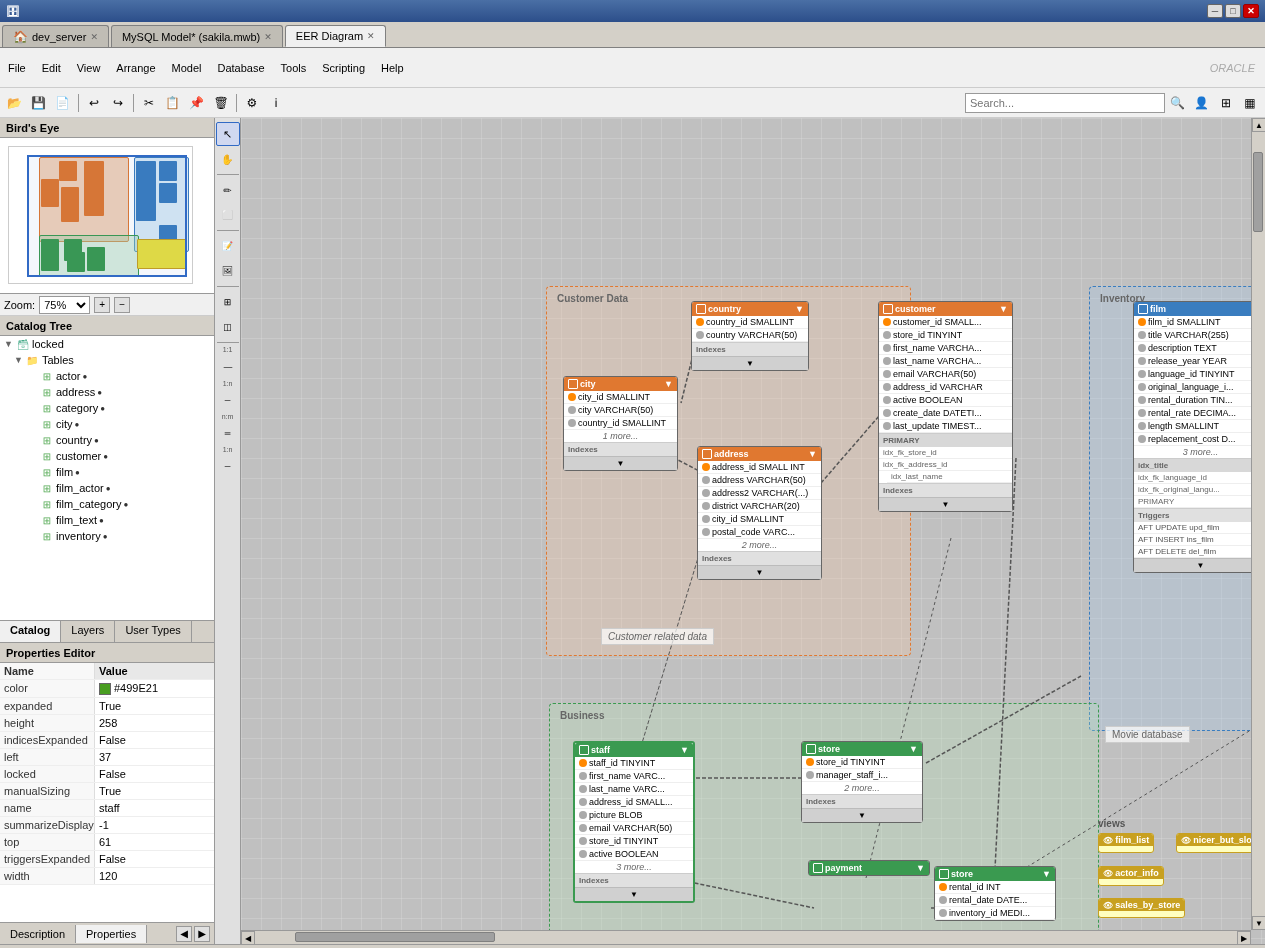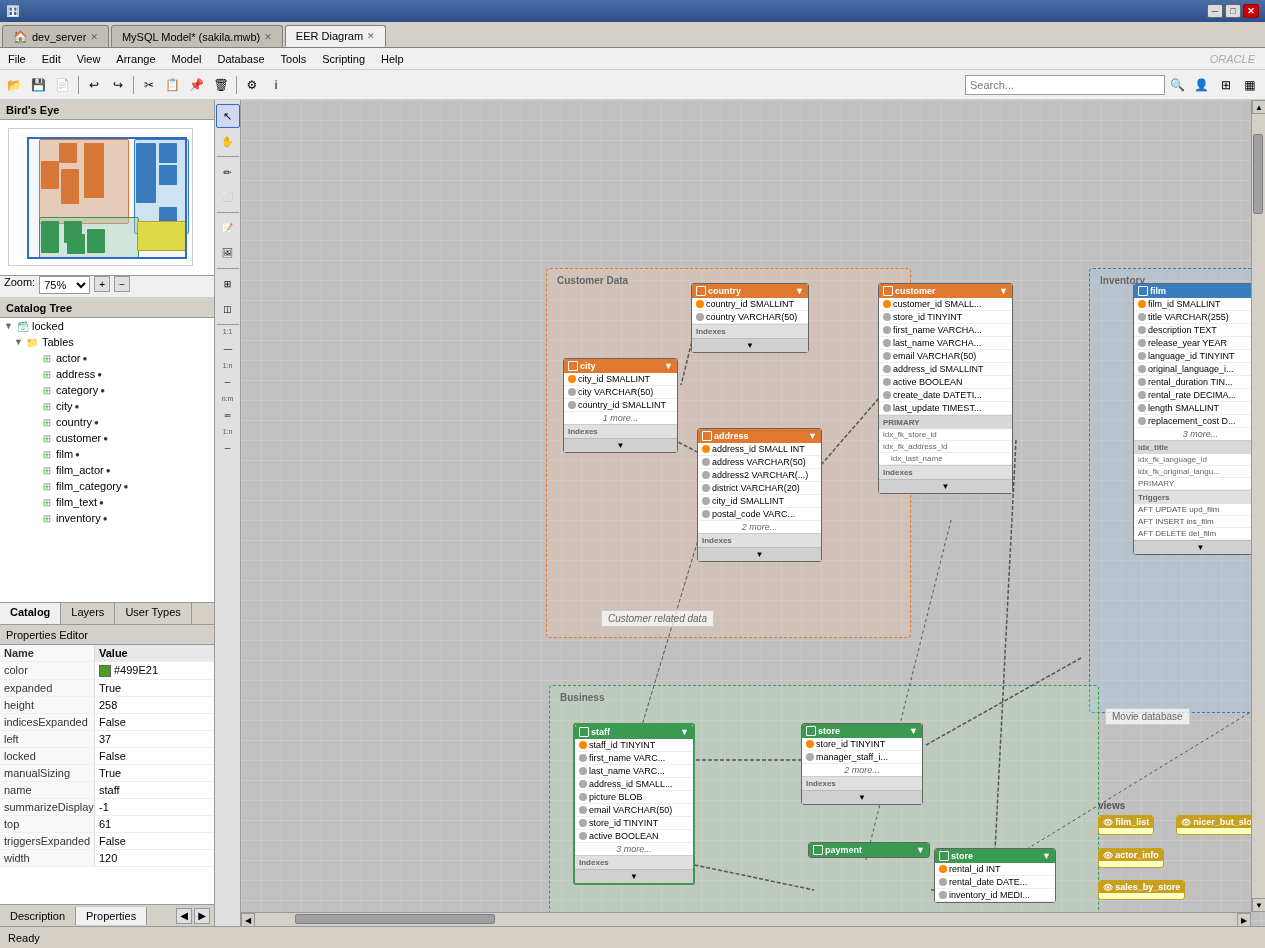--- a/index.html
+++ b/index.html
@@ -13,42 +13,42 @@
     #title-bar .win-btn.close { background: #cc0000; color: white; border-color: #990000; }
 
     
     #tab-bar { height: 26px; background: #d4d0c8; display: flex; align-items: flex-end; border-bottom: 1px solid #808080; }
     .tab { height: 22px; padding: 0 10px; display: flex; align-items: center; gap: 4px; border: 1px solid #808080; border-bottom: none; background: #c0bdb5; cursor: pointer; font-size: 11px; border-radius: 3px 3px 0 0; margin-left: 2px; }
     .tab.active { background: #f0f0f0; border-bottom: 1px solid #f0f0f0; z-index: 1; }
     .tab .tab-close { font-size: 9px; color: #666; cursor: pointer; }
     .tab .home-icon { color: #2266aa; font-size: 12px; }
 
     
-    #menu-bar { height: 22px; background: #f0f0f0; display: flex; align-items: center; border-bottom: 1px solid #ccc; }
+    #menu-bar { height: 40px; background: #f0f0f0; display: flex; align-items: center; border-bottom: 1px solid #ccc; }
     .menu-item { padding: 2px 8px; cursor: pointer; font-size: 11px; }
 
     
     #toolbar { height: 30px; background: #f0f0f0; display: flex; align-items: center; padding: 2px 4px; border-bottom: 1px solid #ccc; gap: 2px; }
     .tb-btn { width: 22px; height: 22px; border: 1px solid transparent; background: transparent; cursor: pointer; display: flex; align-items: center; justify-content: center; font-size: 12px; border-radius: 2px; }
     .tb-sep { width: 1px; height: 18px; background: #999; margin: 0 2px; }
     .tb-search { height: 20px; width: 200px; border: 1px solid #999; padding: 0 4px; font-size: 11px; margin-left: auto; }
 
     
     #main { display: flex; height: calc(948px - 22px - 26px - 22px - 30px - 22px); }
 
     
     #left-panel { width: 215px; background: #f0f0f0; border-right: 1px solid #999; display: flex; flex-direction: column; }
 
     
     #birds-eye { border-bottom: 1px solid #999; }
     #birds-eye-header { height: 20px; background: #d4d0c8; border-bottom: 1px solid #999; display: flex; align-items: center; padding: 0 6px; font-size: 11px; font-weight: bold; }
     #birds-eye-canvas { height: 155px; background: white; position: relative; overflow: hidden; }
 
     
-    #zoom-bar { height: 22px; background: #f0f0f0; border-bottom: 1px solid #ccc; display: flex; padding: 0 4px; gap: 4px; font-size: 11px; }
+    #zoom-bar { height: 22px; background: #f0f0f0; border-bottom: 1px solid #ccc; display: flex; align-items: center; padding: 0 4px; gap: 4px; font-size: 11px; }
     .zoom-select { height: 18px; font-size: 11px; border: 1px solid #999; background: white; }
     .zoom-btn { width: 16px; height: 16px; border: 1px solid #999; background: #e0e0e0; cursor: pointer; display: flex; align-items: center; justify-content: center; font-size: 10px; }
     .tool-btn { width: 24px; height: 24px; border: 1px solid transparent; background: transparent; cursor: pointer; display: flex; align-items: center; justify-content: center; font-size: 12px; border-radius: 2px; }
     .tool-btn.active { border-color: #316ac5; background: #d0d8f0; }
     .tool-sep { width: 22px; height: 1px; background: #999; margin: 2px 0; }
 
     
     #catalog-section { flex: 1; overflow: hidden; display: flex; flex-direction: column; }
     #catalog-header { height: 20px; background: #d4d0c8; border-bottom: 1px solid #999; display: flex; align-items: center; padding: 0 6px; font-size: 11px; font-weight: bold; }
     #catalog-tree { flex: 1; overflow-y: auto; background: white; font-size: 11px; }
@@ -57,21 +57,21 @@
     .tree-item .icon { width: 14px; height: 14px; display: inline-flex; align-items: center; justify-content: center; margin-right: 2px; font-size: 10px; }
     .tree-bullet { color: #333; font-size: 8px; margin-left: 2px; }
 
     
     #catalog-tabs { height: 22px; background: #d4d0c8; border-top: 1px solid #999; display: flex; }
     .cat-tab { padding: 3px 10px; font-size: 11px; cursor: pointer; border-right: 1px solid #999; }
     .cat-tab.active { background: #f0f0f0; font-weight: bold; }
 
     
     #properties-section { height: 280px; border-top: 1px solid #999; display: flex; flex-direction: column; }
-    #properties-header { height: 20px; background: #d4d0c8; border-bottom: 1px solid #999; display: flex; align-items: center; padding: 0 6px; font-size: 11px; font-weight: normal; }
+    #properties-header { height: 20px; background: #d4d0c8; border-bottom: 1px solid #999; display: flex; align-items: center; padding: 0 6px; font-size: 11px; font-weight: bold; }
     #properties-body { flex: 1; overflow-y: auto; background: white; }
     .prop-row { display: flex; border-bottom: 1px solid #eee; }
     .prop-name { width: 95px; padding: 2px 4px; font-size: 11px; color: #333; background: #f8f8f8; border-right: 1px solid #ddd; }
     .prop-value { flex: 1; padding: 2px 4px; font-size: 11px; }
     .prop-color-swatch { width: 12px; height: 12px; display: inline-block; margin-right: 3px; vertical-align: middle; border: 1px solid #666; }
 
     
     #desc-tabs { height: 22px; background: #d4d0c8; border-top: 1px solid #999; display: flex; align-items: center; }
     .desc-tab { padding: 3px 10px; font-size: 11px; cursor: pointer; border-right: 1px solid #999; }
     .desc-tab.active { background: #f0f0f0; }
@@ -601,21 +601,21 @@
             <div class="field-row">
                 <span class="field-icon" style="background:#aaa;"></span>
                 <span>last_name VARCHA...</span>
               </div>
             <div class="field-row">
                 <span class="field-icon" style="background:#aaa;"></span>
                 <span>email VARCHAR(50)</span>
               </div>
             <div class="field-row">
                 <span class="field-icon" style="background:#aaa;"></span>
-                <span>address_id SMALLINT</span>
+                <span>address_id VARCHAR</span>
               </div>
             <div class="field-row">
                 <span class="field-icon" style="background:#aaa;"></span>
                 <span>active BOOLEAN</span>
               </div>
             <div class="field-row">
                 <span class="field-icon" style="background:#aaa;"></span>
                 <span>create_date DATETI...</span>
               </div>
             <div class="field-row">

